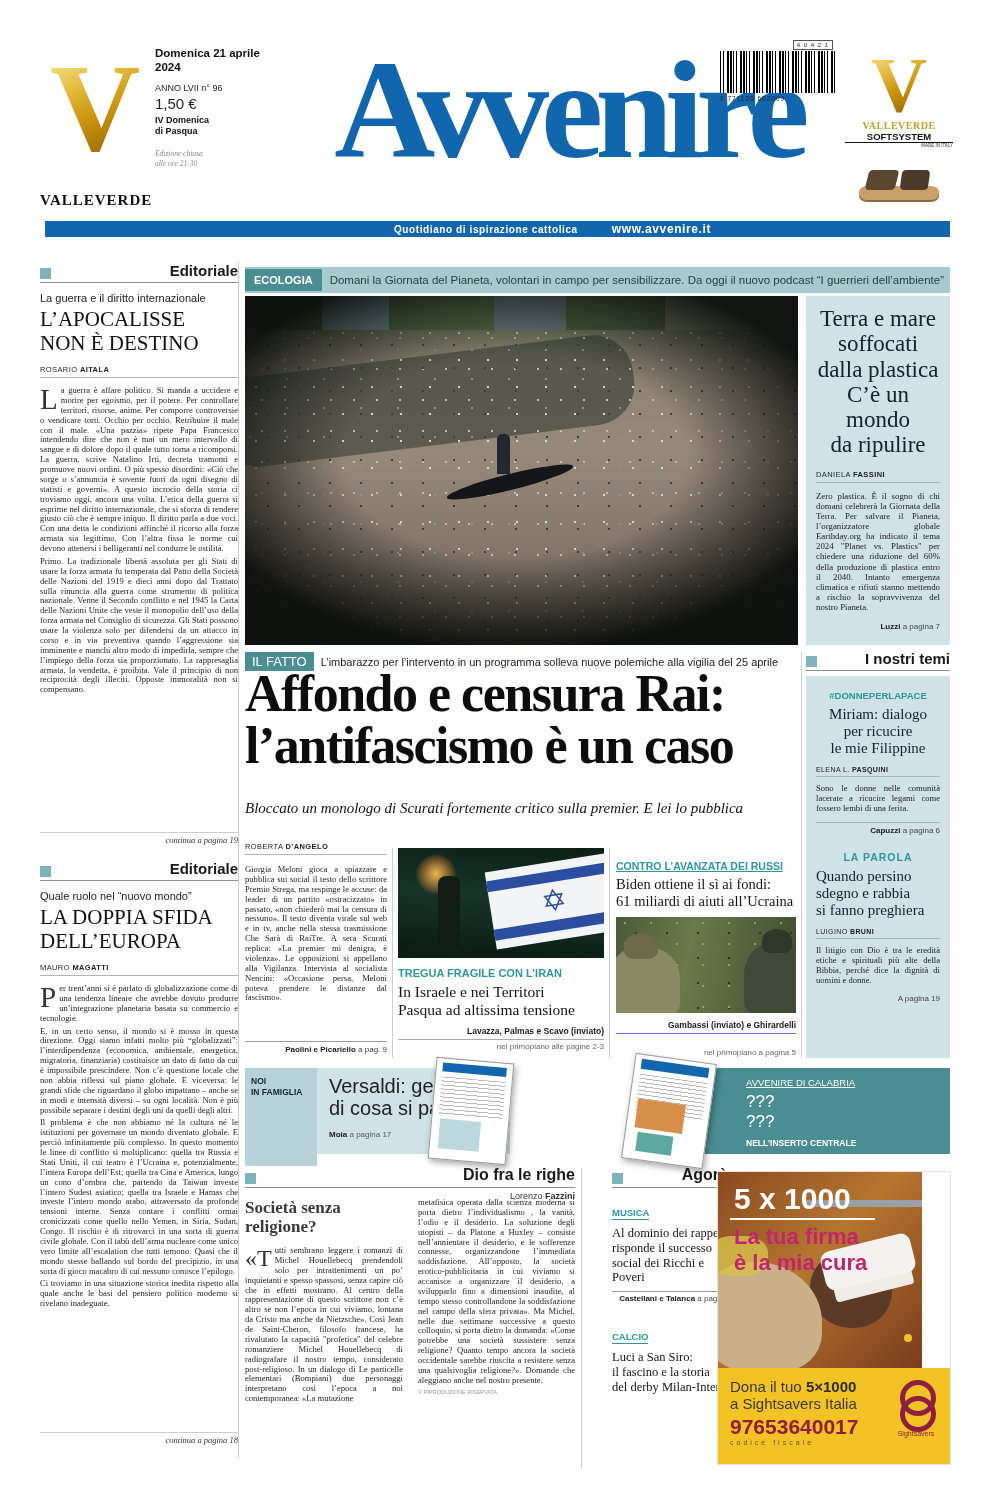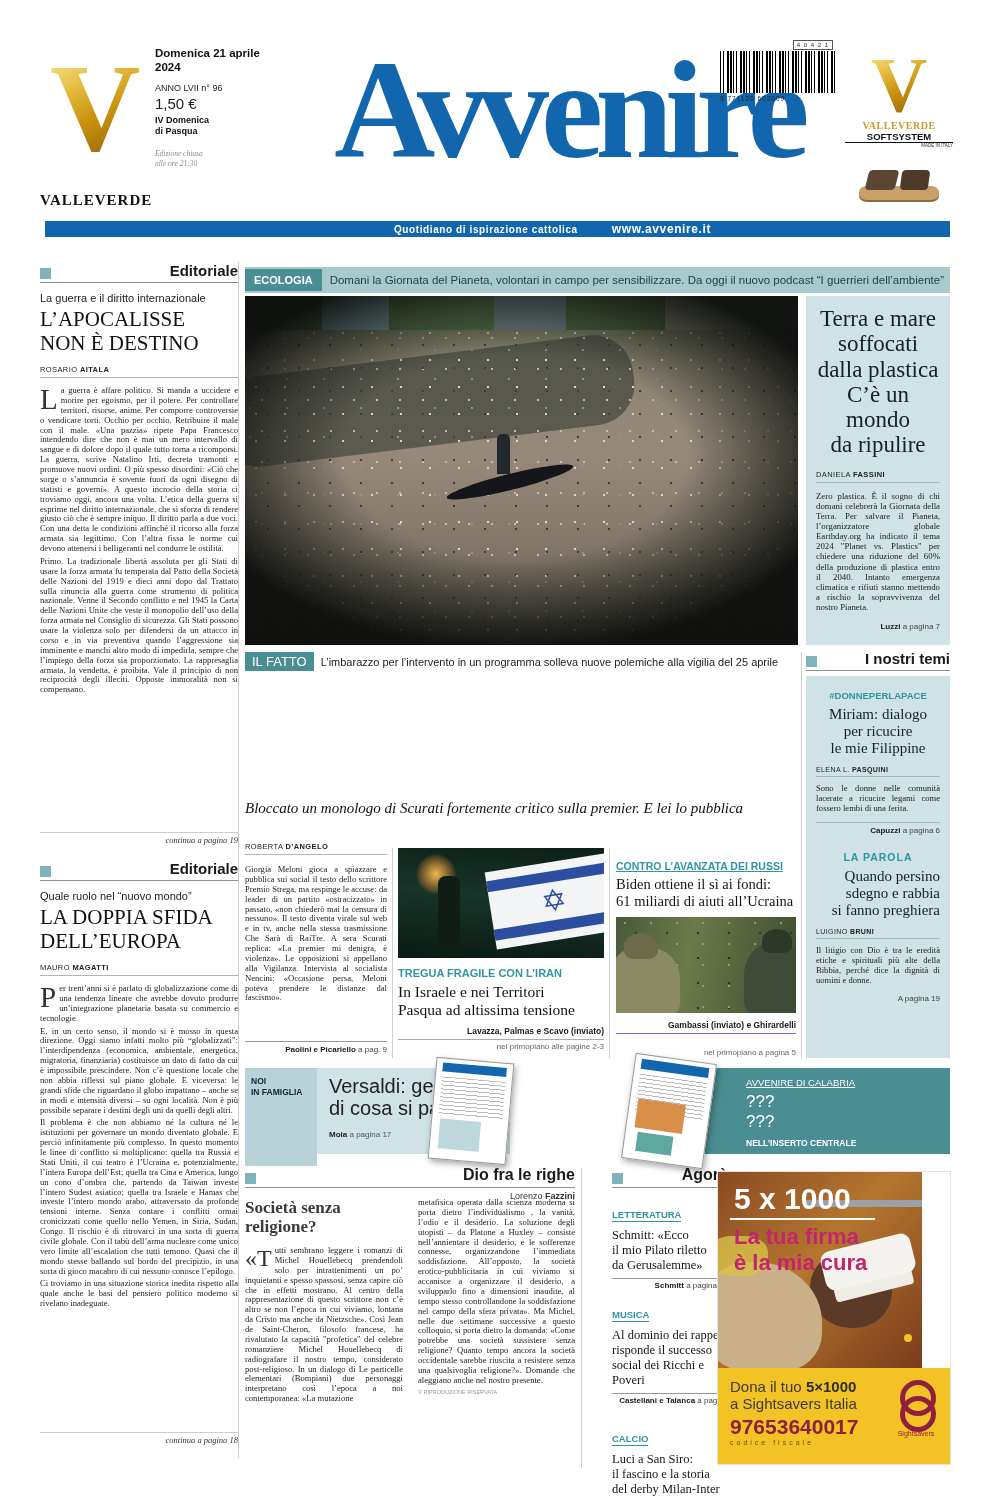--- a/index.html
+++ b/index.html
@@ -140,20 +140,22 @@
 da ripulire</div>
     <div class="auth" style="margin-top:12px;border-color:#9fb9bf;"><span>DANIELA </span><b>FASSINI</b></div>
     <div class="serif jbody" style="margin-top:8px;font-size:8.8px;">Zero plastica. È il sogno di chi domani celebrerà la Giornata della Terra. Per salvare il Pianeta, l’organizzatore globale Earthday.org ha indicato il tema 2024 "Planet vs. Plastics" per chiedere una riduzione del 60% della produzione di plastica entro il 2040. Intanto emergenza climatica e rifiuti stanno mettendo a rischio la sopravvivenza del nostro Pianeta.</div>
     <div class="ref" style="margin-top:10px;"><b>Luzzi</b><span> a pagina 7</span></div>
   </div>
 
   <div class="abs" style="left:245px;top:652px;width:556px;display:flex;align-items:center;">
     <span class="sans" style="background:#4a8d93;color:#fff;font-weight:normal;font-size:13px;padding:2px 7px;">IL FATTO</span>
     <span class="sans" style="font-size:11px;color:#222;margin-left:7px;">L’imbarazzo per l’intervento in un programma solleva nuove polemiche alla vigilia del 25 aprile</span>
   </div>
+  <div class="abs serif pl" style="left:245px;top:668px;width:560px;font-weight:bold;font-size:52px;line-height:1.0;letter-spacing:-1.5px;color:#0d0d0d;">Affondo e censura Rai:
+l’antifascismo è un caso</div>
   <div class="abs serif" style="left:245px;top:800px;width:560px;font-style:italic;font-size:15px;color:#111;">Bloccato un monologo di Scurati fortemente critico sulla premier. E lei lo pubblica</div>
 
   <div class="abs" style="left:245px;top:842px;width:142px;">
     <div class="auth"><span>ROBERTA </span><b>D’ANGELO</b></div>
     <div class="serif jbody" style="margin-top:10px;height:170px;overflow:hidden;">Giorgia Meloni gioca a spiazzare e pubblica sui social il testo dello scrittore Premio Strega, ma respinge le accuse: da leader di un partito «ostracizzato» in passato, «non chiederò mai la censura di nessuno». Il testo diventa virale sul web e in tv, anche nella stessa trasmissione Che Sarà di RaiTre. A sera Scurati replica: «La premier mi denigra, è violenza». Le opposizioni si appellano alla Vigilanza. Intervista al socialista Nencini: «Occasione persa, Meloni poteva prendere le distanze dal fascismo».</div>
     <div class="ref" style="border-top:1px solid #999;margin-top:6px;padding-top:3px;"><b>Paolini e Picariello</b><span> a pag. 9</span></div>
   </div>
 
   <div class="abs" style="left:398px;top:848px;width:206px;">
     <div style="position:relative;width:206px;height:110px;overflow:hidden;background:linear-gradient(185deg,#0c1f16,#17352a 45%,#0a1a12);">
@@ -198,21 +200,21 @@
       <div class="kickteal" style="font-size:9.5px;text-align:center;">#DONNEPERLAPACE</div>
       <div class="serif pl" style="font-size:15px;line-height:1.14;text-align:center;margin-top:5px;color:#10222b;">Miriam: dialogo
 per ricucire
 le mie Filippine</div>
       <div class="auth" style="margin-top:9px;border-color:#9fb9bf;font-size:7px;"><span>ELENA L. </span><b>PASQUINI</b></div>
       <div class="serif jbody" style="margin-top:7px;">Sono le donne nelle comunità lacerate a ricucire legami come fossero lembi di una ferita.</div>
       <div class="ref" style="margin-top:8px;border-top:1px solid #9fb9bf;padding-top:3px;"><b>Capuzzi</b><span> a pagina 6</span></div>
     </div>
     <div style="margin-top:16px;">
       <div class="kickteal" style="font-size:10.5px;text-align:center;letter-spacing:1px;">LA PAROLA</div>
-      <div class="serif pl" style="font-size:15px;line-height:1.14;text-align:right;margin-top:5px;color:#10222b;">Quando persino
+      <div class="serif pl" style="font-size:15px;line-height:1.14;text-align:left;margin-top:5px;color:#10222b;">Quando persino
 sdegno e rabbia
 si fanno preghiera</div>
       <div class="auth" style="margin-top:9px;border-color:#9fb9bf;font-size:7px;"><span>LUIGINO </span><b>BRUNI</b></div>
       <div class="serif jbody" style="margin-top:7px;">Il litigio con Dio è tra le eredità etiche e spirituali più alte della Bibbia, perché dice la dignità di uomini e donne.</div>
       <div class="ref" style="margin-top:8px;"><b></b><span>A pagina 19</span></div>
     </div>
   </div>
 
   <div class="abs" style="left:245px;top:1068px;width:265px;height:86px;background:#cfe2e6;">
     <div class="abs sans pl" style="left:0;top:0;width:72px;height:98px;background:#b7d3d7;box-sizing:border-box;padding:8px 6px;font-weight:bold;font-size:8.5px;line-height:1.3;color:#123;">NOI
@@ -254,27 +256,20 @@
   </div>
   <div class="abs serif jbody" style="left:418px;top:1198px;width:157px;">
     <p>metafisica operata dalla scienza moderna si porta dietro l’individualismo , la vanità, l’odio e il desiderio. La soluzione degli utopisti – da Platone a Huxley – consiste nell’annientare il desiderio, e le sofferenze connesse, organizzandone l’immediata soddisfazione. All’opposto, la società erotico-pubblicitaria in cui viviamo si accanisce a organizzare il desiderio, a svilupparlo fino a dimensioni inaudite, al tempo stesso controllandone la soddisfazione nel campo della sfera privata». Ma Michel, nelle due settimane successive a questo colloquio, si porta dietro la domanda: «Come potrebbe una società sussistere senza religione? Quanto tempo ancora la società occidentale sarebbe riuscita a resistere senza una qualsivoglia religione?». Domande che aleggiano anche nel nostro presente.</p>
     <div class="sans" style="font-size:5.5px;color:#999;margin-top:3px;">© RIPRODUZIONE RISERVATA</div>
   </div>
 
   <div class="abs" style="left:590px;top:1166px;width:116px;margin-left:22px;">
     <div class="sechead">
       <span class="sq"></span>
       <span class="st" style="font-size:16px;">Agorà</span>
-    </div>
-    <div style="margin-top:16px;">
-      <span class="kickteal" style="font-size:9.5px;border-bottom:1.5px solid #2f95a0;padding-bottom:1px;">LETTERATURA</span>
-      <div class="serif pl" style="font-size:12.5px;line-height:1.18;margin-top:6px;color:#141414;">Schmitt: «Ecco
-il mio Pilato riletto
-da Gerusalemme»</div>
-      <div class="ref" style="border-top:1px solid #999;margin-top:6px;padding-top:2px;"><b>Schmitt</b><span> a pagina 23</span></div>
     </div>
     <div style="margin-top:14px;">
       <span class="kickteal" style="font-size:9.5px;border-bottom:1.5px solid #2f95a0;padding-bottom:1px;">MUSICA</span>
       <div class="serif pl" style="font-size:12.5px;line-height:1.18;margin-top:6px;color:#141414;">Al dominio dei rapper
 risponde il successo
 social dei Ricchi e Poveri</div>
       <div class="ref" style="border-top:1px solid #999;margin-top:6px;padding-top:2px;"><b>Castellani e Talanca</b><span> a pagina 25</span></div>
     </div>
     <div style="margin-top:14px;">
       <span class="kickteal" style="font-size:9.5px;border-bottom:1.5px solid #2f95a0;padding-bottom:1px;">CALCIO</span>

